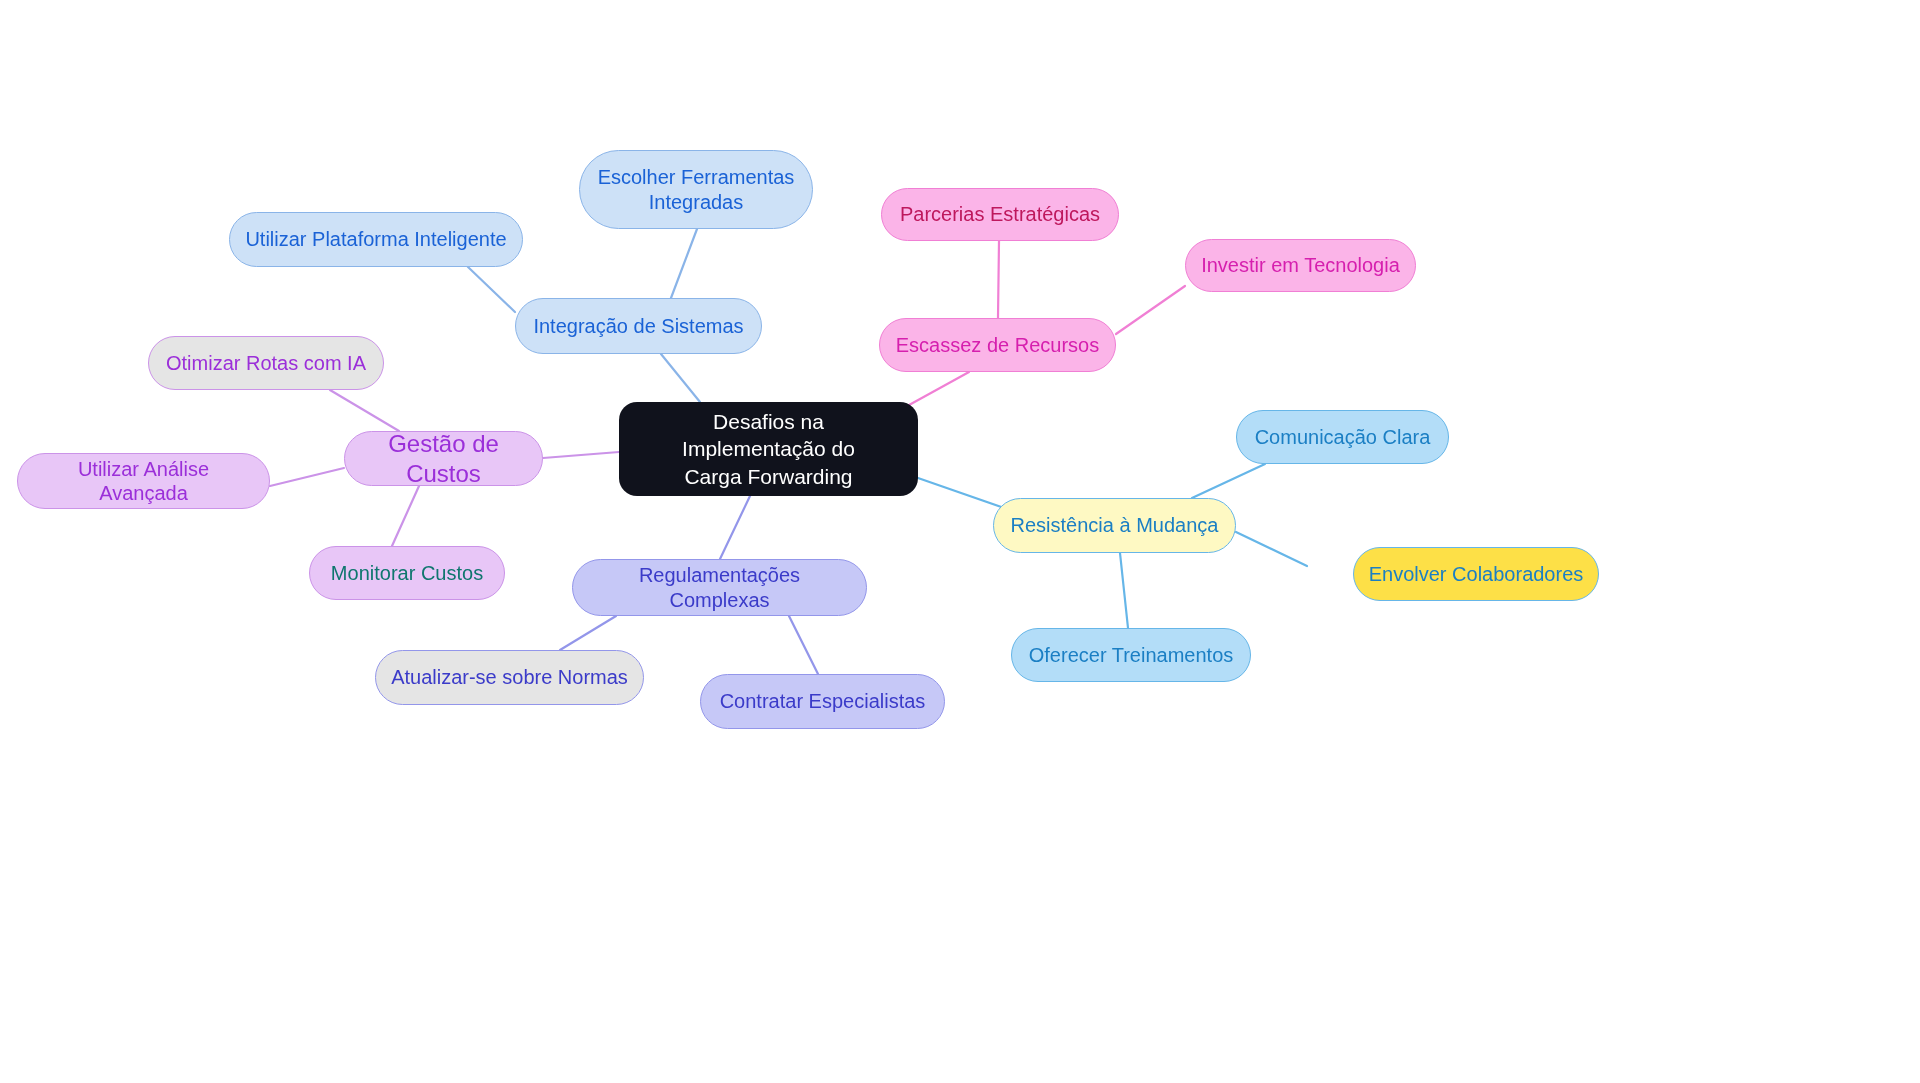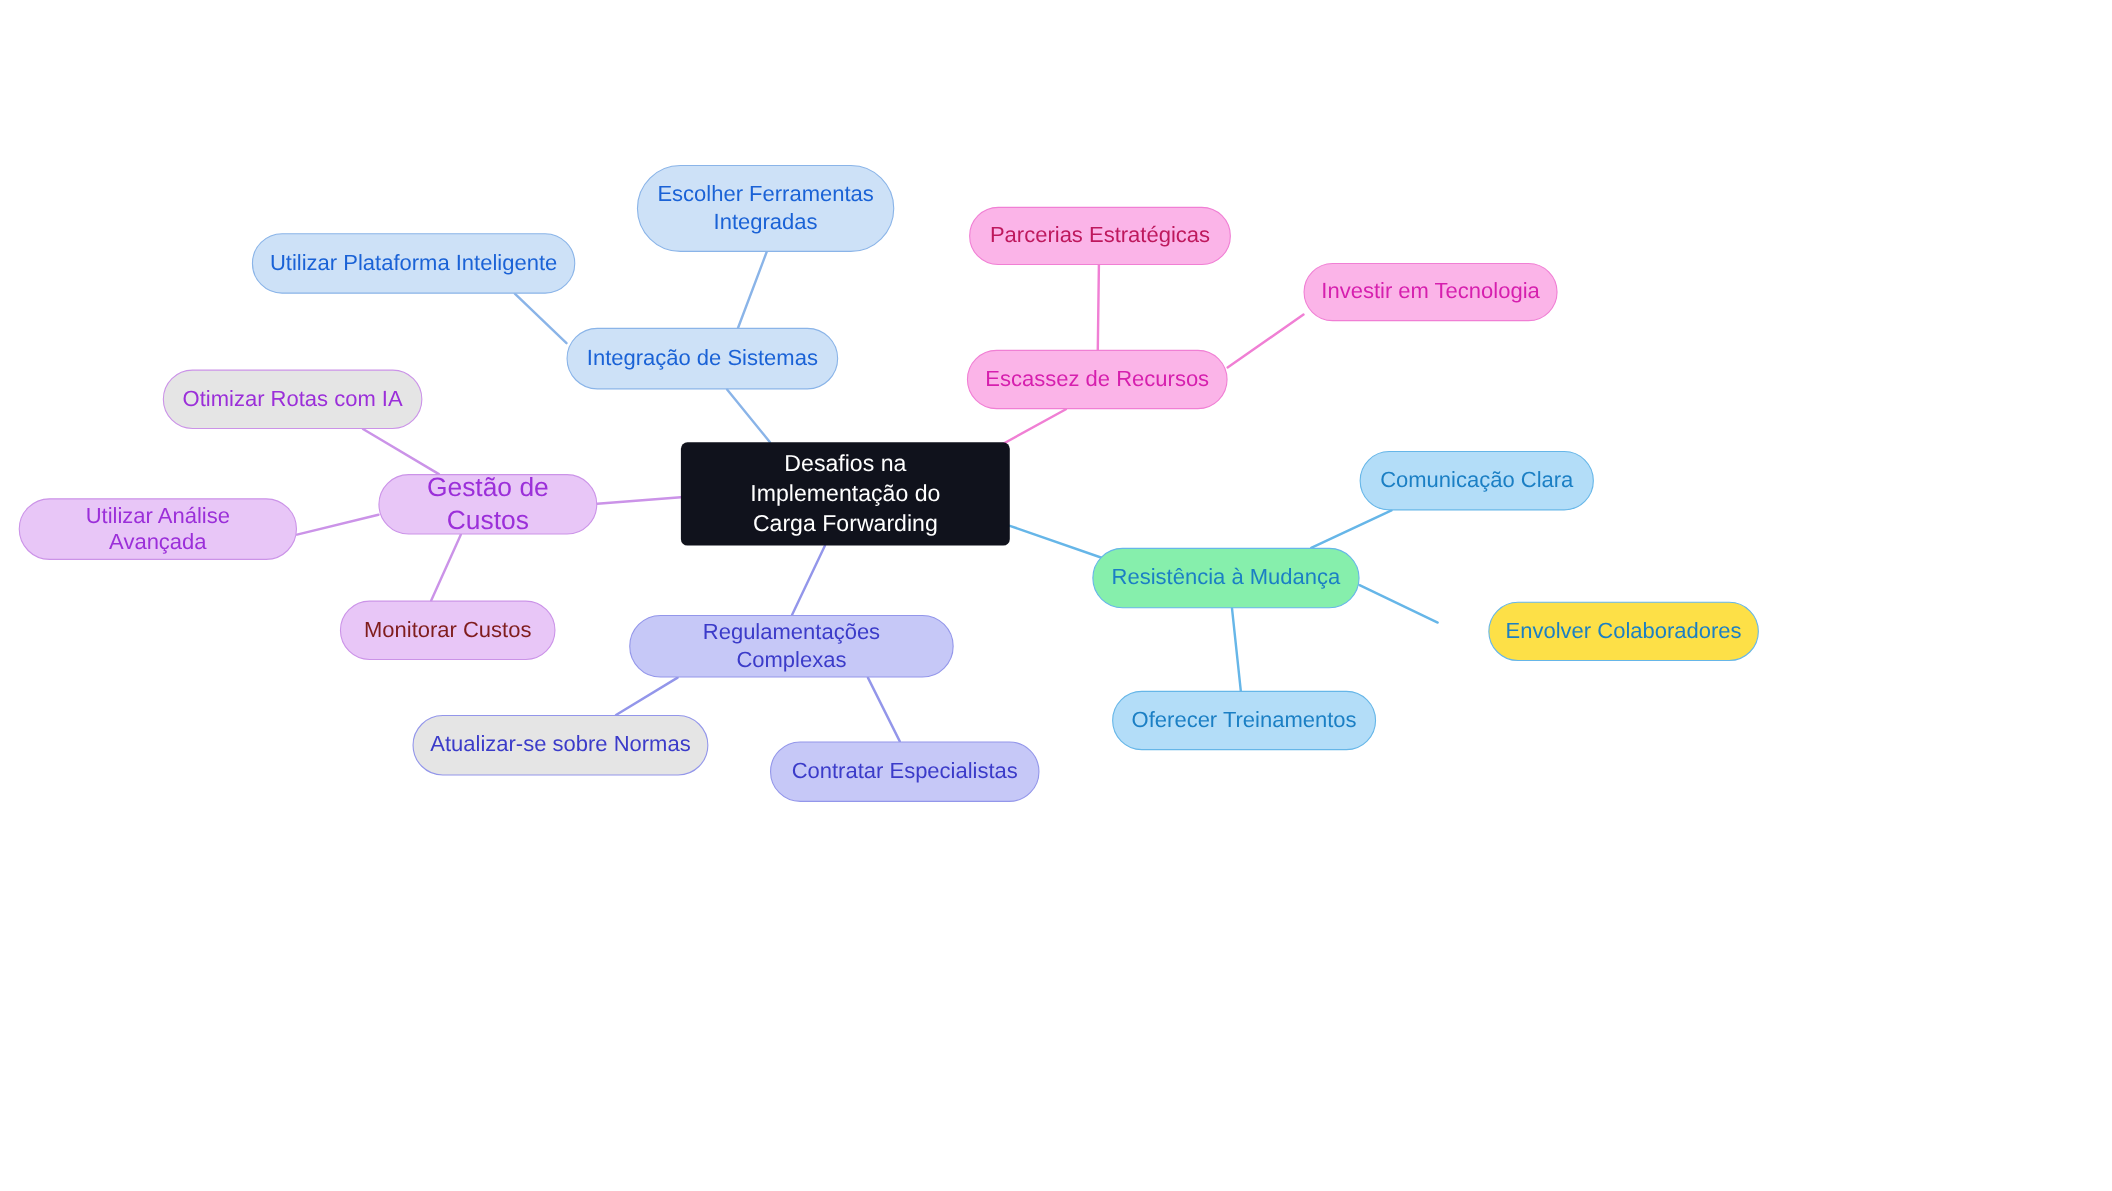--- a/index.html
+++ b/index.html
@@ -36,21 +36,21 @@
     justify-content: center;
     text-align: center;
     border-radius: 42px;
     border-style: solid;
     border-width: 1.6px;
     line-height: 1.22;
     padding: 4px 14px;
     white-space: pre-line;
   }
   .node-root {
-    border-radius: 6px;
+    border-radius: 18px;
     border-width: 0;
     padding: 6px 34px;
     line-height: 1.3;
   }
 </style>
 </head>
 <body>
 
 <div id="canvas">
   <svg id="edge-layer" viewBox="0 0 1920 1083" preserveAspectRatio="none">
@@ -78,22 +78,22 @@
       <div class="node" style="left: 515px; top: 298px; width: 247px; height: 56px; background: rgb(205, 225, 247); border-color: rgb(138, 180, 232); color: rgb(26, 98, 214); font-size: 20px;">Integração de Sistemas</div>
       <div class="node" style="left: 579px; top: 150px; width: 234px; height: 79px; background: rgb(205, 225, 247); border-color: rgb(138, 180, 232); color: rgb(26, 98, 214); font-size: 20px;">Escolher Ferramentas
 Integradas</div>
       <div class="node" style="left: 229px; top: 212px; width: 294px; height: 55px; background: rgb(205, 225, 247); border-color: rgb(138, 180, 232); color: rgb(26, 98, 214); font-size: 20px;">Utilizar Plataforma Inteligente</div>
       <div class="node" style="left: 879px; top: 318px; width: 237px; height: 54px; background: rgb(251, 180, 232); border-color: rgb(240, 127, 212); color: rgb(214, 31, 174); font-size: 20px;">Escassez de Recursos</div>
       <div class="node" style="left: 881px; top: 188px; width: 238px; height: 53px; background: rgb(251, 180, 232); border-color: rgb(240, 127, 212); color: #be185d; font-size: 20px;">Parcerias Estratégicas</div>
       <div class="node" style="left: 1185px; top: 239px; width: 231px; height: 53px; background: rgb(251, 180, 232); border-color: rgb(240, 127, 212); color: rgb(214, 31, 174); font-size: 20px;">Investir em Tecnologia</div>
       <div class="node" style="left: 344px; top: 431px; width: 199px; height: 55px; background: rgb(232, 198, 247); border-color: rgb(203, 147, 232); color: rgb(155, 47, 217); font-size: 24px;">Gestão de Custos</div>
       <div class="node" style="left: 148px; top: 336px; width: 236px; height: 54px; background: #e5e5e5; border-color: rgb(203, 147, 232); color: rgb(155, 47, 217); font-size: 20px;">Otimizar Rotas com IA</div>
       <div class="node" style="left: 17px; top: 453px; width: 253px; height: 56px; background: rgb(232, 198, 247); border-color: rgb(203, 147, 232); color: rgb(155, 47, 217); font-size: 20px;">Utilizar Análise Avançada</div>
-      <div class="node" style="left: 309px; top: 546px; width: 196px; height: 54px; background: rgb(232, 198, 247); border-color: rgb(203, 147, 232); color: #7f1d1d; font-size: 20px;">Monitorar Custos</div>
+      <div class="node" style="left: 309px; top: 546px; width: 196px; height: 54px; background: rgb(232, 198, 247); border-color: rgb(203, 147, 232); color: #0f766e; font-size: 20px;">Monitorar Custos</div>
       <div class="node" style="left: 572px; top: 559px; width: 295px; height: 57px; background: rgb(198, 200, 247); border-color: rgb(147, 150, 234); color: rgb(59, 59, 201); font-size: 20px;">Regulamentações Complexas</div>
       <div class="node" style="left: 375px; top: 650px; width: 269px; height: 55px; background: #e5e5e5; border-color: rgb(147, 150, 234); color: rgb(59, 59, 201); font-size: 20px;">Atualizar-se sobre Normas</div>
       <div class="node" style="left: 700px; top: 674px; width: 245px; height: 55px; background: rgb(198, 200, 247); border-color: rgb(147, 150, 234); color: rgb(59, 59, 201); font-size: 20px;">Contratar Especialistas</div>
-      <div class="node" style="left: 993px; top: 498px; width: 243px; height: 55px; background: #86efac; border-color: rgb(102, 182, 232); color: rgb(27, 127, 196); font-size: 20px;">Resistência à Mudança</div>
+      <div class="node" style="left: 993px; top: 498px; width: 243px; height: 55px; background: #fef9c3; border-color: rgb(102, 182, 232); color: rgb(27, 127, 196); font-size: 20px;">Resistência à Mudança</div>
       <div class="node" style="left: 1236px; top: 410px; width: 213px; height: 54px; background: rgb(179, 221, 248); border-color: rgb(102, 182, 232); color: rgb(27, 127, 196); font-size: 20px;">Comunicação Clara</div>
       <div class="node" style="left: 1353px; top: 547px; width: 246px; height: 54px; background: #fde047; border-color: rgb(102, 182, 232); color: rgb(27, 127, 196); font-size: 20px;">Envolver Colaboradores</div>
       <div class="node" style="left: 1011px; top: 628px; width: 240px; height: 54px; background: rgb(179, 221, 248); border-color: rgb(102, 182, 232); color: rgb(27, 127, 196); font-size: 20px;">Oferecer Treinamentos</div>
     </div>
 </div>
 
 </body></html>

